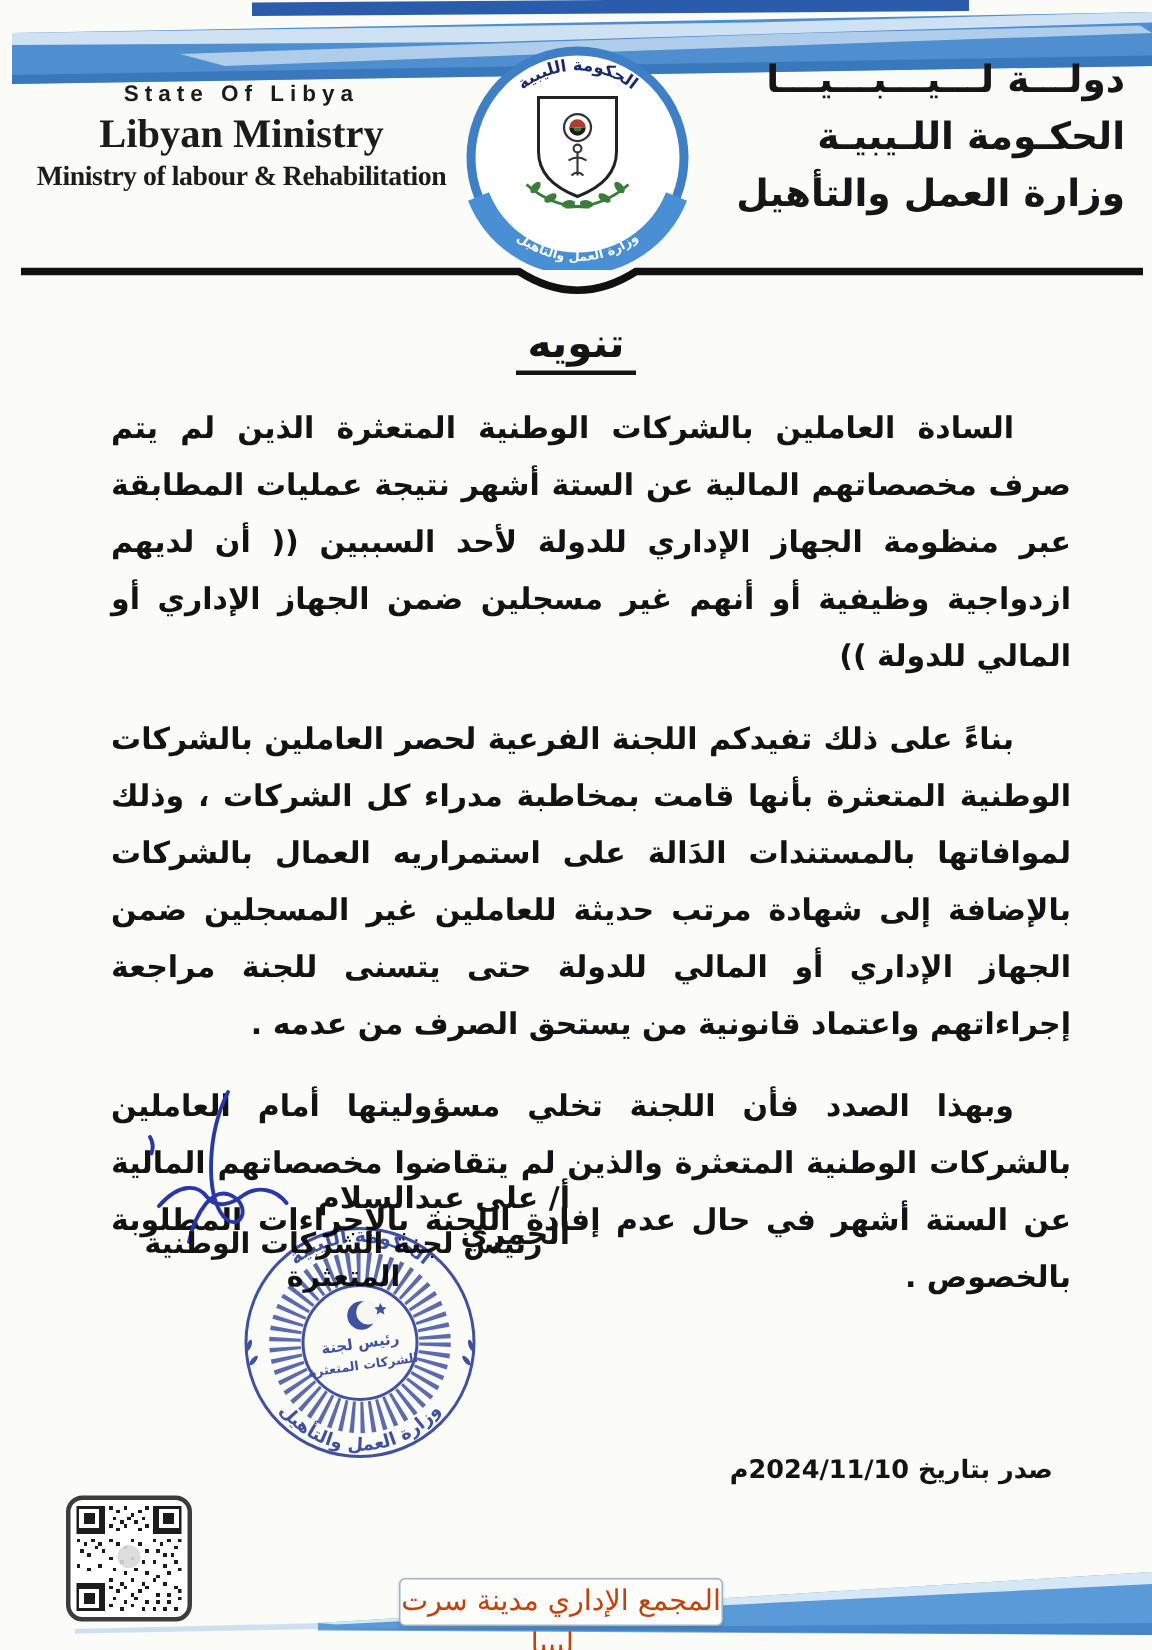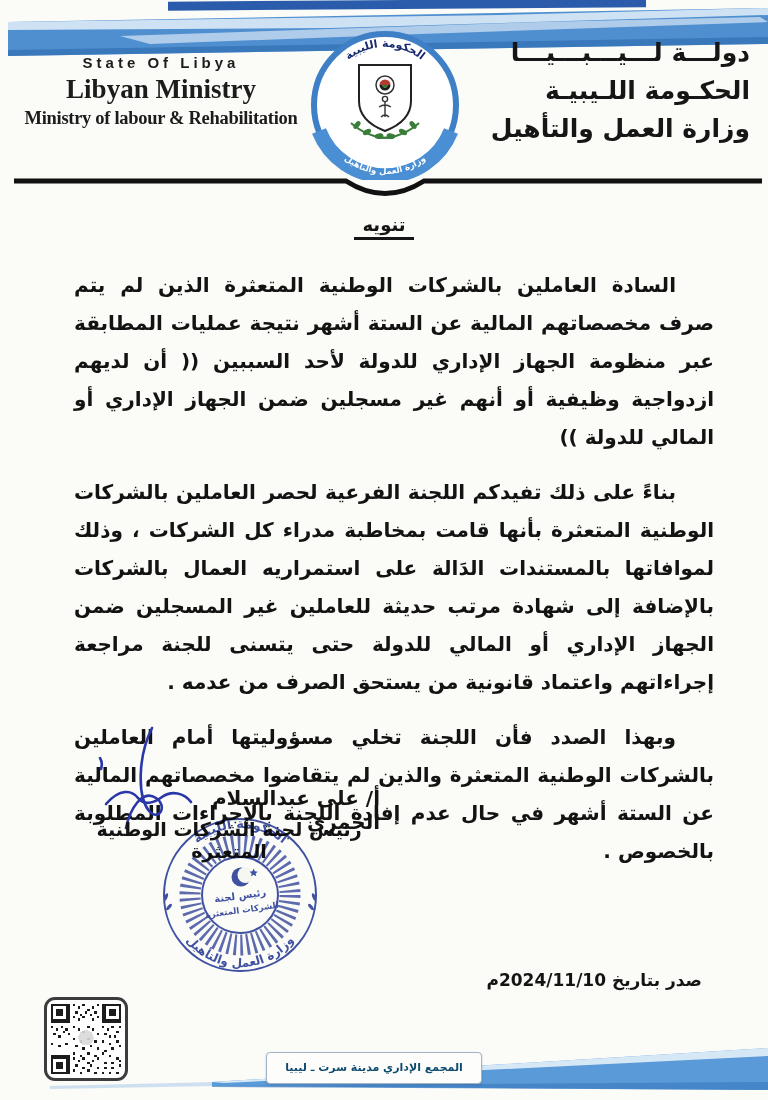--- a/index.html
+++ b/index.html
@@ -13,38 +13,38 @@
   
   .top-strip{left:168px;top:0;width:478px;height:9px;background:#2a5cab;transform:skewY(-.4deg);}
   .eng{left:8px;top:54px;width:306px;text-align:center;color:#1c1c1c;}
   .eng .l1{font-family:"Liberation Sans",sans-serif;font-weight:bold;font-size:15px;letter-spacing:4px;}
   .eng .l2{font-family:"Liberation Serif",serif;font-weight:bold;font-size:27px;margin-top:3px;}
   .eng .l3{font-family:"Liberation Serif",serif;font-weight:bold;font-size:18.5px;margin-top:3px;letter-spacing:-.3px;}
   .arab{right:18px;top:34px;width:270px;text-align:right;direction:rtl;font-weight:800;font-size:25px;line-height:38px;color:#161616;}
 
   
   .title-wrap{left:0;top:214px;width:768px;text-align:center;direction:rtl;}
-  .title-wrap span{font-size:18px;font-weight:bold;border-bottom:3px solid #151515;padding:0 8px 2px 8px;}
+  .title-wrap span{font-size:27px;font-weight:bold;border-bottom:3px solid #151515;padding:0 8px 2px 8px;}
 
   
   .body-text{left:64px;top:266px;width:650px;direction:rtl;text-align:justify;
     font-size:20px;font-weight:bold;line-height:38px;color:#131313;}
   .body-text p{margin:0 0 17px 10px;text-indent:38px;}
 
   
   .sig-name{left:148px;top:786px;width:232px;direction:rtl;font-size:20px;font-weight:bold;}
   .sig-title{left:78px;top:818px;width:302px;text-align:center;direction:rtl;font-size:19px;font-weight:bold;}
   .stamp{left:158px;top:813px;mix-blend-mode:multiply;opacity:.9;}
 
   
   .issue-date{right:66px;top:970px;width:300px;text-align:right;direction:rtl;font-size:17px;font-weight:bold;letter-spacing:.5px;}
   .qr{left:44px;top:997px;width:84px;height:84px;border:3px solid #3c3c3c;border-radius:11px;padding:4px;background:#fff;box-sizing:border-box;}
   .footer-box{left:266px;top:1052px;width:214px;height:30px;background:#fdfdfc;border:1px solid #9fb4c6;
     border-radius:4px;box-shadow:0 1px 2px rgba(60,90,120,.35);
-    text-align:center;direction:rtl;font-size:11px;font-weight:bold;line-height:29px;color:#0c4a6e;}
+    text-align:center;direction:rtl;font-size:19px;font-weight:normal;line-height:29px;color:#c2410c;}
   svg text{font-family:"DejaVu Sans",sans-serif;}
 </style>
 </head>
 <body>
 
 <div class="page">
 
   <div class="abs top-strip"></div>
 
   <svg class="abs" style="left:0;top:6px;" width="768" height="60">

